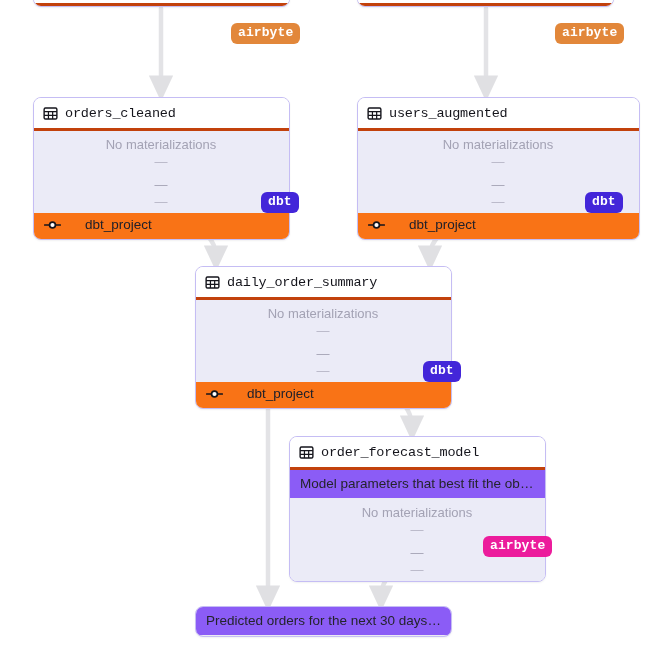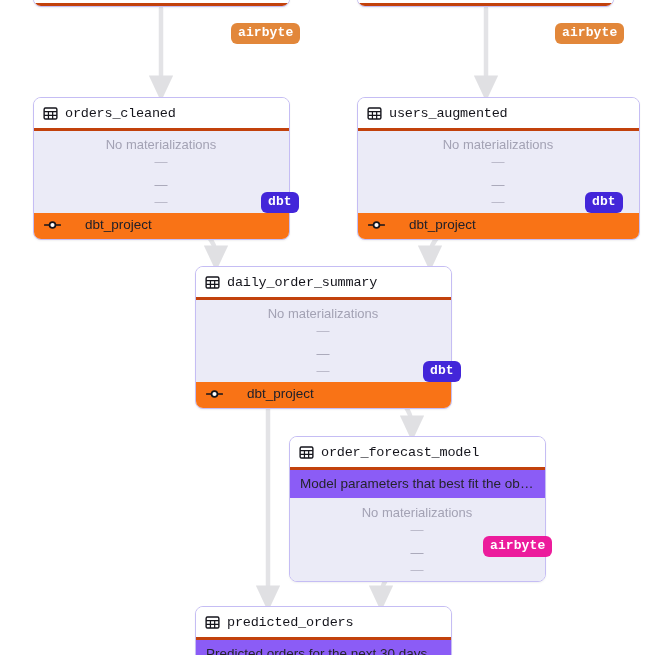--- a/index.html
+++ b/index.html
@@ -273,32 +273,20 @@
             <span class="meta-left">No materializations</span>
             <span class="meta-right">—</span>
           </div>
           <div class="meta-row">
             <span class="meta-left">—</span>
             <span class="meta-right">—</span>
           </div>
         </div>
       </div>
       <div class="node" style="left: 195px; top: 606px; width: 257px;">
-        <div class="node-header">
-          <span>
-            <svg class="tbl-icon" viewBox="0 0 16 16" xmlns="http://www.w3.org/2000/svg">
-              <rect x="1.2" y="2.2" width="13.6" height="11.6" rx="1.4" fill="none" stroke="#15151c" stroke-width="1.5"></rect>
-              <line x1="1.2" y1="6.0" x2="14.8" y2="6.0" stroke="#15151c" stroke-width="1.5"></line>
-              <line x1="1.2" y1="9.9" x2="14.8" y2="9.9" stroke="#15151c" stroke-width="1.3"></line>
-              <line x1="5.8" y1="6.0" x2="5.8" y2="13.8" stroke="#15151c" stroke-width="1.3"></line>
-              <line x1="10.3" y1="6.0" x2="10.3" y2="13.8" stroke="#15151c" stroke-width="1.3"></line>
-            </svg>
-          </span>
-          <span class="node-title">predicted_orders</span>
-        </div>
         <div class="node-desc">Predicted orders for the next 30 days b…</div>
       </div>
     </div>
   <div id="tag-layer">
       <div class="tag" style="left: 231px; top: 23px; background: rgb(226, 135, 58);">airbyte</div>
       <div class="tag" style="left: 555px; top: 23px; background: rgb(226, 135, 58);">airbyte</div>
       <div class="tag" style="left: 261px; top: 192px; background: rgb(67, 38, 217);">dbt</div>
       <div class="tag" style="left: 585px; top: 192px; background: rgb(67, 38, 217);">dbt</div>
       <div class="tag" style="left: 423px; top: 361px; background: rgb(67, 38, 217);">dbt</div>
       <div class="tag" style="left: 483px; top: 536px; background: rgb(236, 28, 156);">airbyte</div>

